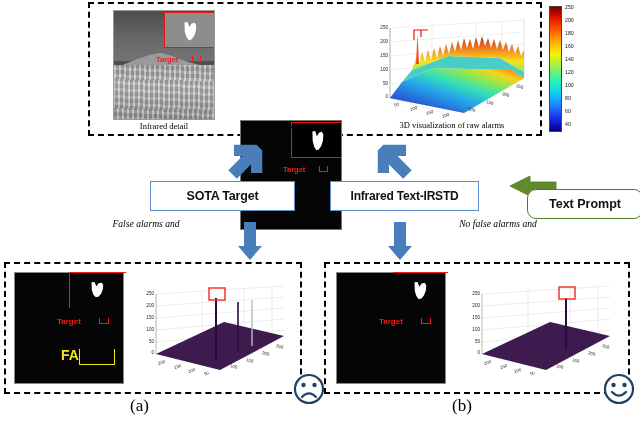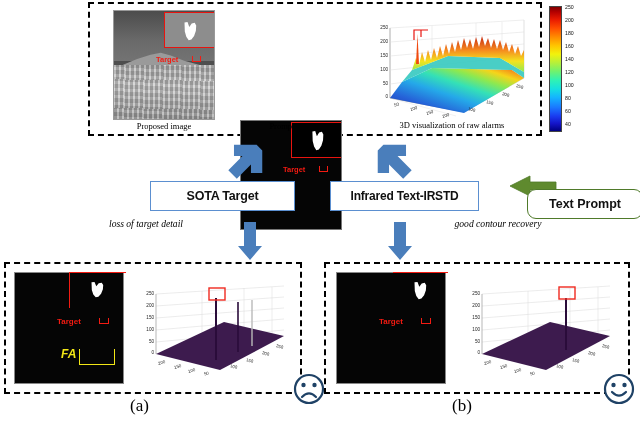--- a/index.html
+++ b/index.html
@@ -91,21 +91,21 @@
 <div class="imgframe ir-img" style="left:113px;top:10px;width:102px;height:110px;">
   <div class="ir-sky"></div>
   <div class="ir-mount"></div>
   <div class="ir-ground"></div>
   <div class="zoombox gray" style="left:50px;top:1px;width:51px;height:36px;">
     <div class="blob soft" style="left:18px;top:9px;width:15px;height:19px;"></div>
   </div>
   <div class="tgt-label" style="left:42px;top:44px;font-size:7.5px;">Target</div>
   <div class="tgt-mini" style="left:78px;top:45px;width:9px;height:6px;"></div>
 </div>
-<div class="cap" style="left:113px;top:121px;width:102px;">Proposed image</div>
+<div class="cap" style="left:113px;top:121px;width:102px;">Infrared detail</div>
 
 <div class="imgframe gt-img" style="left:240px;top:10px;width:102px;height:110px;">
   <div class="zoombox blk" style="left:50px;top:1px;width:51px;height:36px;">
     <div class="blob" style="left:19px;top:8px;width:14px;height:20px;"></div>
   </div>
   <div class="tgt-label" style="left:42px;top:44px;font-size:7.5px;">Target</div>
   <div class="tgt-mini" style="left:78px;top:45px;width:9px;height:6px;"></div>
 </div>
 <div class="cap" style="left:240px;top:121px;width:102px;">Prompt truth</div>
 
@@ -218,37 +218,37 @@
   <polygon points="394,88 406,88 406,112 412,112 400,126 388,112 394,112" fill="#4a7ebb"></polygon>
 </svg>
 
 <div class="procbox" style="left:150px;top:181px;width:145px;height:30px;">SOTA Target</div>
 
 <div class="procbox" style="left:330px;top:181px;width:149px;height:30px;font-size:12px;">Infrared Text-IRSTD</div>
 
 <div class="promptbox" style="left:527px;top:181px;width:116px;height:30px;margin-top:8px;">Text Prompt</div>
 
 <div class="note" style="left:76px;top:218px;width:140px;">
-  <div>loss of target detail</div>
+  <div>False alarms and</div>
 </div>
 
 <div class="note" style="left:418px;top:218px;width:160px;">
-  <div>good contour recovery</div>
+  <div>No false alarms and</div>
 </div>
 
 <div class="dashbox" style="left:4px;top:262px;width:298px;height:132px;"></div>
 
 <div class="imgframe" style="left:14px;top:272px;width:110px;height:112px;background:#050505;border:1px solid #888;">
   <div style="position:absolute;left:54px;top:-1px;width:57px;height:36px;
               border-left:1.6px solid #f31b12;border-top:1.6px solid #f31b12;box-sizing:border-box;">
     <div class="blob" style="left:20px;top:9px;width:15px;height:16px;"></div>
   </div>
   <div class="tgt-label" style="left:42px;top:44px;font-size:8px;">Target</div>
   <div class="tgt-mini" style="left:84px;top:45px;width:10px;height:6px;"></div>
-  <div class="fa-label" style="left:46px;top:74px;font-size:12px;font-style:italic;">FA</div>
+  <div class="fa-label" style="left:46px;top:74px;font-size:14px;">FA</div>
   <div class="fa-brack" style="left:64px;top:76px;width:36px;height:16px;"></div>
 </div>
 
 <div class="sparse" style="left:132px;top:272px;width:158px;height:112px;">
   <svg width="158" height="112" style="position:absolute;left:0;top:0;">
     <g stroke="#d8d8d8" stroke-width="0.5" fill="none">
       <line x1="24" y1="22" x2="152" y2="14"></line>
       <line x1="24" y1="34" x2="152" y2="25"></line>
       <line x1="24" y1="46" x2="152" y2="36"></line>
       <line x1="24" y1="58" x2="152" y2="47"></line>

